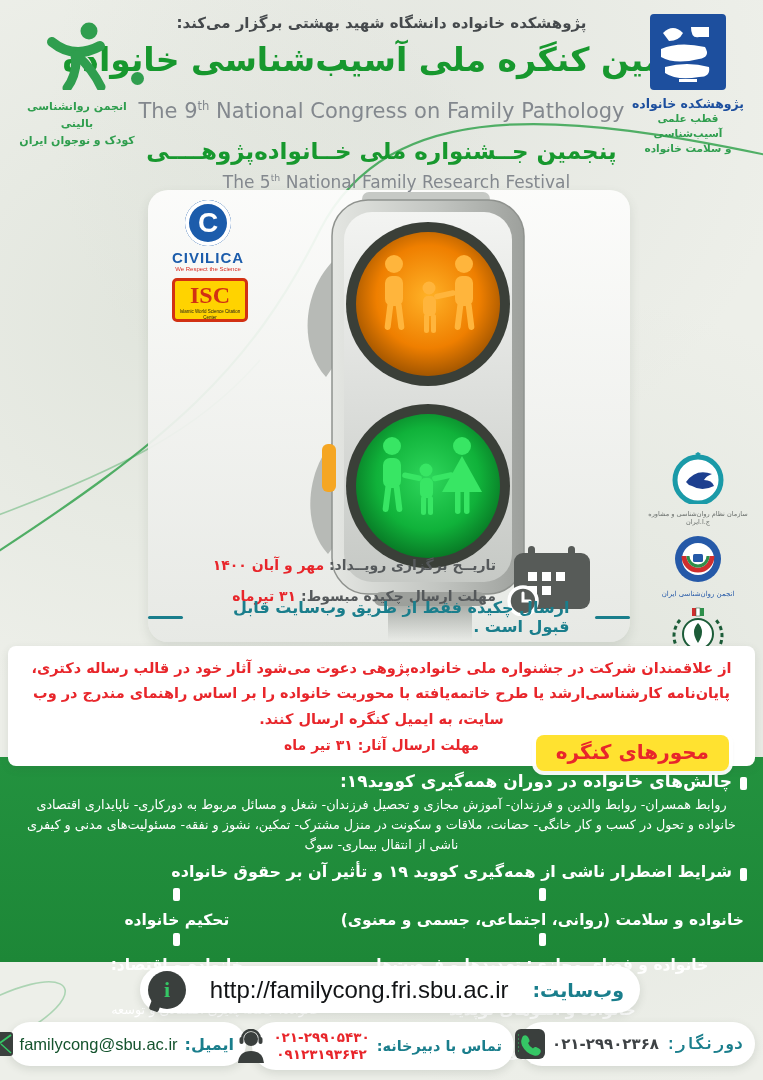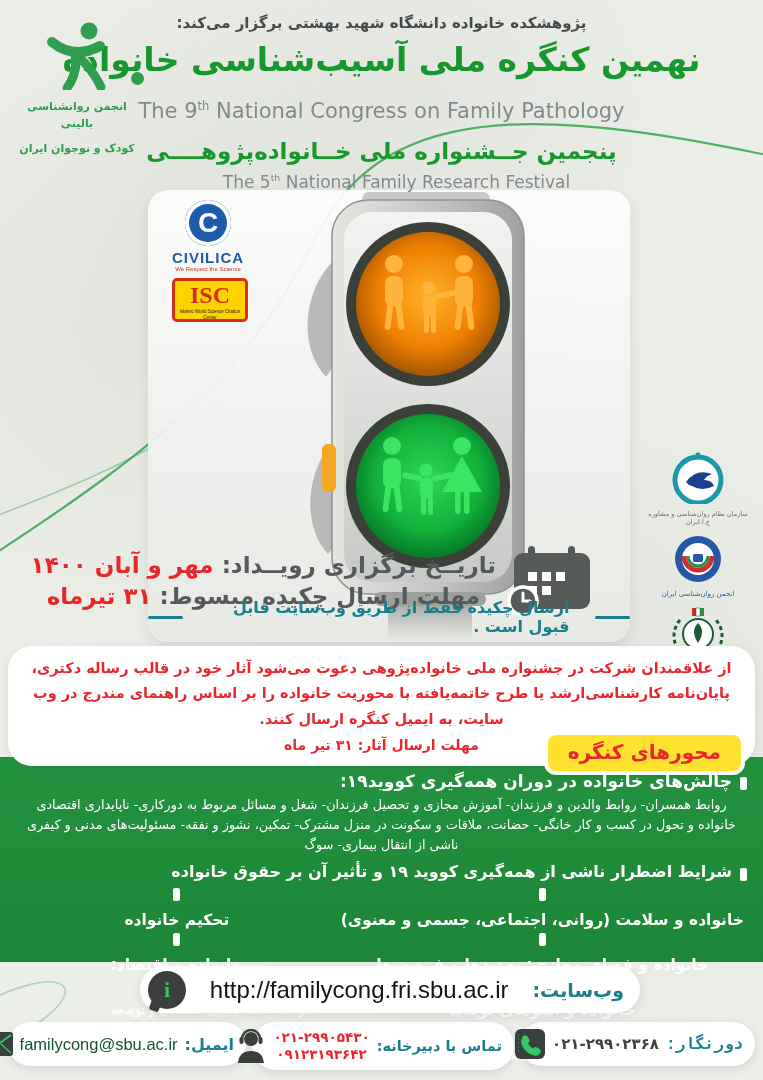--- a/index.html
+++ b/index.html
@@ -43,37 +43,37 @@
     box-shadow:inset 0 0 0 4px #fff,inset 0 0 0 8px #1c5cab;}
   .civ-name{color:#1c5cab;font-weight:bold;font-size:15px;letter-spacing:1px;margin-top:3px;font-family:"Liberation Sans",sans-serif;}
   .civ-tag{color:#d92b20;font-size:6px;font-family:"Liberation Sans",sans-serif;}
   .isc{left:24px;top:88px;width:76px;height:44px;background:#ffd300;border:3px solid #d23113;border-radius:5px;text-align:center;}
   .isc-name{color:#d23113;font-weight:bold;font-size:24px;line-height:28px;font-family:"Liberation Serif",serif;}
   .isc-tag{color:#1a1a1a;font-size:4.5px;line-height:6px;font-family:"Liberation Sans",sans-serif;}
   .tl{left:118px;top:2px;}
   
   .dates{right:36px;top:356px;display:flex;flex-direction:row;align-items:center;direction:rtl;gap:10px;}
   .dlines{text-align:right;}
-  .dline{font-size:23px;font-weight:bold;color:#55595b;line-height:31px;white-space:nowrap;text-align:center;}
+  .dline{font-size:14px;font-weight:bold;color:#55595b;line-height:31px;white-space:nowrap;}
   .dline .val{color:#e8262b;}
   .teal-note{left:0;right:0;bottom:6px;display:flex;align-items:center;justify-content:center;gap:26px;
     color:#1a7e8c;font-weight:bold;font-size:16px;direction:rtl;}
   .dash{width:42px;height:3px;background:#1a7e8c;border-radius:2px;}
   
   .side-logos{right:10px;top:452px;width:110px;text-align:center;z-index:3;}
   .slogo{margin:0 auto;}
   .scap{font-size:6.5px;color:#6a6f6c;line-height:8px;margin:2px 0 8px;}
   .scap3{font-size:8.5px;color:#1c5c38;font-weight:bold;margin-top:2px;}
   
-  .ann{left:8px;right:8px;top:646px;background:#fff;border-radius:24px;z-index:3;
+  .ann{left:8px;right:8px;top:646px;background:#fff;border-radius:8px;z-index:3;
     box-shadow:0 3px 8px rgba(60,70,60,.12);padding:10px 14px 8px;text-align:center;direction:rtl;
     color:#e8262b;font-weight:bold;font-size:14.5px;line-height:1.75;}
   .ann .l3{font-size:14px;margin-top:1px;}
   
-  .badge{right:22px;top:735px;z-index:5;background:#ffe230;border-radius:8px;padding:5px 20px 7px;
+  .badge{right:34px;top:735px;z-index:5;background:#ffe230;border-radius:8px;padding:5px 20px 7px;
     color:#e8262b;font-weight:bold;font-size:20px;
     box-shadow:0 0 0 4px rgba(255,255,255,.95),0 3px 6px rgba(0,0,0,.18);}
   .band{left:0;right:0;top:757px;height:205px;z-index:2;background:linear-gradient(180deg,#23923f,#1d8737);
     color:#fff;direction:rtl;padding:14px 16px 0;}
   .trow{display:flex;align-items:center;gap:8px;}
   .bullet{flex:0 0 auto;width:7px;height:13px;background:#fff;border-radius:2px;}
   .t-head{font-size:17px;font-weight:bold;margin-bottom:4px;}
   .t-detail{font-size:12.8px;line-height:1.55;text-align:center;margin:0 2px 6px;}
   .t-emerg{font-size:16px;font-weight:bold;margin:2px 0 7px;}
   .cols{display:flex;direction:rtl;}
@@ -124,24 +124,38 @@
   <div class="abs hdr fest-en"><span>The 5</span><sup>th</sup><span> National Family Research Festival</span></div>
 
   <div class="abs org-left">
     <svg width="74" height="72" viewBox="0 0 74 72">
       <circle cx="49" cy="13" r="8.5" fill="#2f9e4e"></circle>
       <path d="M12,24 Q34,42 60,28" fill="none" stroke="#2f9e4e" stroke-width="10" stroke-linecap="round"></path>
       <path d="M35,37 Q38,55 27,70" fill="none" stroke="#2f9e4e" stroke-width="9" stroke-linecap="round"></path>
       <path d="M37,37 Q53,52 61,69" fill="none" stroke="#2f9e4e" stroke-width="9" stroke-linecap="round"></path>
     </svg>
     <div class="cap" dir="rtl">انجمن روانشناسی بالینی</div>
-    <div class="cap" style="margin-top:8px;" dir="rtl">کودک و نوجوان ایران</div>
+    <div class="cap" style="margin-top:0;" dir="rtl">کودک و نوجوان ایران</div>
   </div>
   <div class="abs green-dot"></div>
 
+  <div class="abs org-right">
+    <div class="seal">
+      <svg width="70" height="70" viewBox="0 0 70 70">
+        <path d="M10,16 q10,-10 20,0 q-4,8 -14,8 z" fill="#fff"></path>
+        <path d="M38,10 h18 v10 h-10 q-8,2 -8,-10 z" fill="#fff"></path>
+        <path d="M8,32 q18,-8 44,-2 q6,10 -6,12 q-24,6 -38,-2 z" fill="#fff"></path>
+        <path d="M12,50 q22,-6 44,0 q2,10 -10,10 q-22,4 -34,-4 z" fill="#fff"></path>
+        <rect x="26" y="62" width="18" height="3" fill="#fff"></rect>
+      </svg>
+    </div>
+    <div class="l1" dir="rtl">پژوهشکده خانواده</div>
+    <div class="l2" dir="rtl">قطب علمی آسیب‌شناسی</div>
+    <div class="l2" dir="rtl">و سلامت خانواده</div>
+  </div>
 
   <div class="abs panel">
 
     <div class="abs civilica">
       <div class="civ-icon">C</div>
       <div class="civ-name">CIVILICA</div>
       <div class="civ-tag">We Respect the Science</div>
     </div>
 
     <div class="abs isc">

